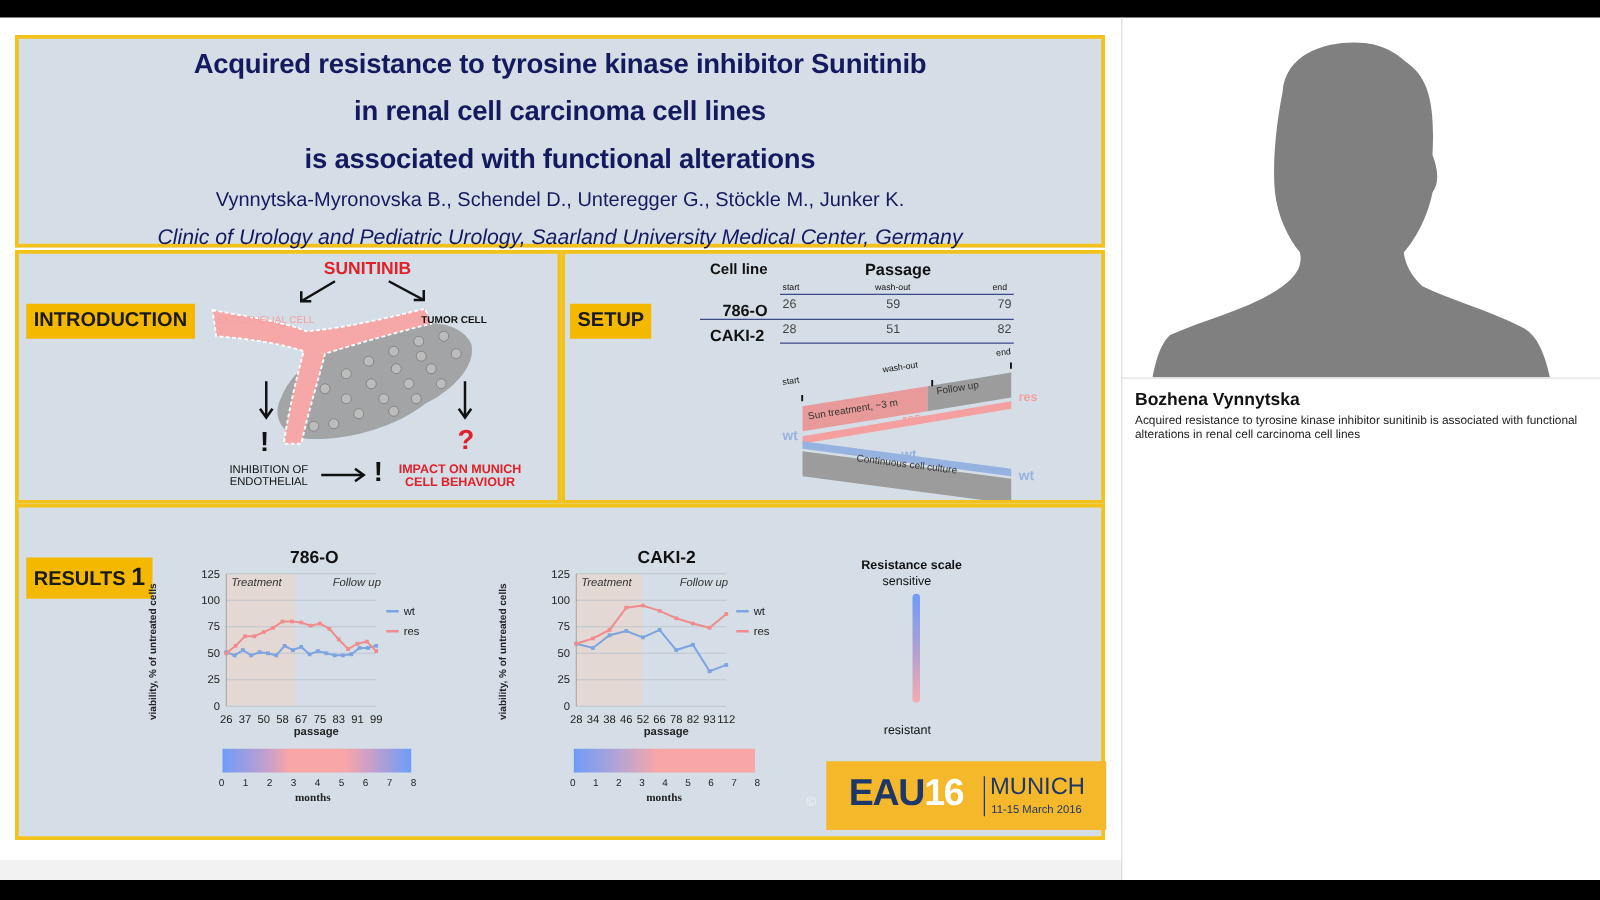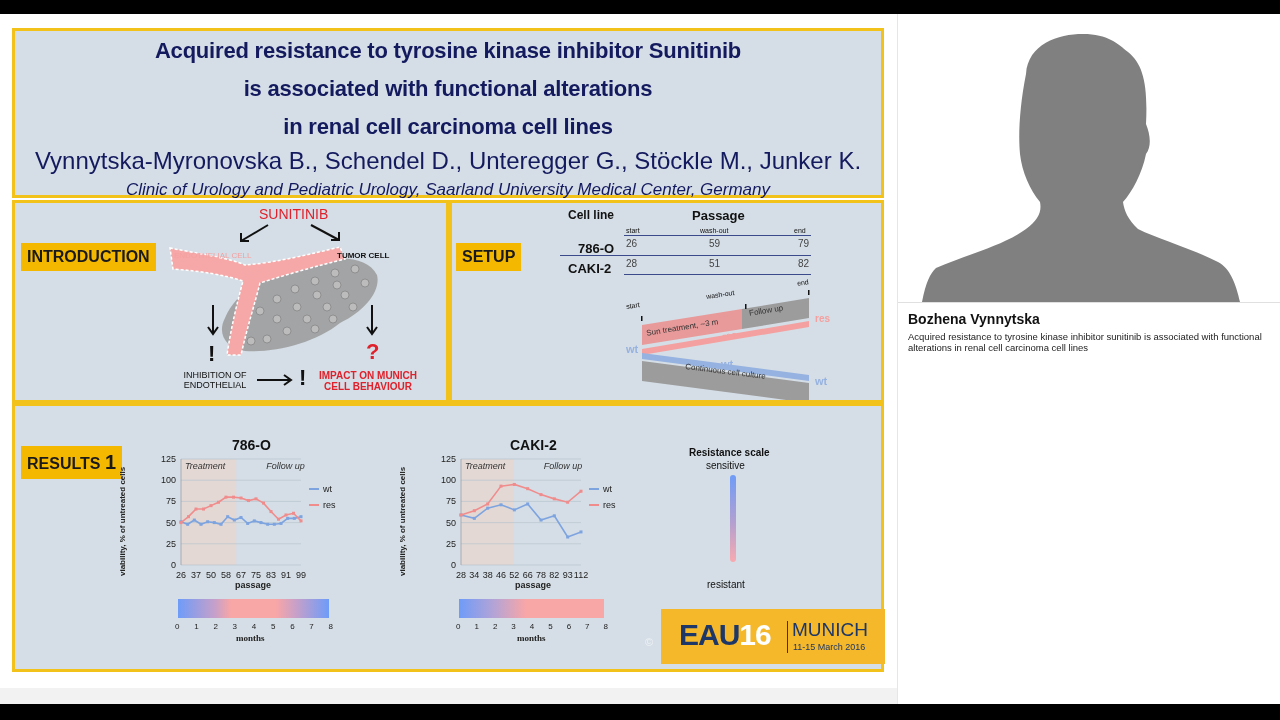--- a/index.html
+++ b/index.html
@@ -6,21 +6,21 @@
   html, body { width: 1280px; height: 720px; overflow: hidden; background: #000; font-family: "Liberation Sans", sans-serif; }
   .topbar { position: absolute; left: 0; top: 0; width: 1280px; height: 14px; background: #000; }
   .bottombar { position: absolute; left: 0; top: 704px; width: 1280px; height: 16px; background: #000; }
   .slide-area { position: absolute; left: 0; top: 14px; width: 897px; height: 674px; background: #fff; }
   .right-area { position: absolute; left: 897px; top: 14px; width: 383px; height: 690px; background: #fff; border-left: 1px solid #e6e6e6; }
   .below-slide { position: absolute; left: 0; top: 688px; width: 897px; height: 16px; background: #f2f2f2; }
 
   .panel { position: absolute; background: #d5dee6; border: 3px solid #f2c21a; }
   .title-panel { left: 12px; top: 14px; width: 872px; height: 170px; text-align: center; color: #141a5e; }
   .t1 { font-weight: bold; font-size: 22px; line-height: 36px; margin-top: 2px; letter-spacing: -0.2px; }
-  .authors { font-size: 24px; line-height: 30px; margin-top: 1px; }
+  .authors { font-size: 16px; line-height: 30px; margin-top: 1px; }
   .affil { font-size: 17px; font-style: italic; line-height: 28px; }
 
   .intro-panel { left: 12px; top: 186px; width: 437px; height: 203px; }
   .setup-panel { left: 449px; top: 186px; width: 435px; height: 203px; }
   .results-panel { left: 12px; top: 389px; width: 872px; height: 269px; }
 
   .tag { position: absolute; background: #f5b800; color: #1a1a1a; font-weight: bold; font-size: 16px; padding: 5px 6px; margin-top: 32px; }
   .tag .big { font-size: 20px; }
 
   .abs { position: absolute; }
@@ -55,29 +55,29 @@
 </style>
 </head>
 <body>
 
 <div class="topbar"></div>
 
 <div class="slide-area">
 
   <div class="panel title-panel">
     <div class="t1">Acquired resistance to tyrosine kinase inhibitor Sunitinib</div>
+    <div class="t1">in renal cell carcinoma cell lines</div>
     <div class="t1">is associated with functional alterations</div>
-    <div class="t1">in renal cell carcinoma cell lines</div>
     <div class="authors">Vynnytska-Myronovska B., Schendel D., Unteregger G., Stöckle M., Junker K.</div>
     <div class="affil">Clinic of Urology and Pediatric Urology, Saarland University Medical Center, Germany</div>
   </div>
 
   <div class="panel intro-panel">
     <div class="tag" style="left:6px;top:8px;">INTRODUCTION</div>
-    <div class="abs red" style="left:244px;top:3px;font-weight:normal;font-size:14px;">SUNITINIB</div>
+    <div class="abs red" style="left:244px;top:3px;font-weight:bold;font-size:14px;">SUNITINIB</div>
     <svg class="abs" style="left:0;top:0;" width="431" height="197">
 
       <g stroke="#111" stroke-width="2" fill="none">
         <line x1="253" y1="22" x2="226" y2="38"></line>
           <polyline points="226,30 226,38 234,38"></polyline>
         <line x1="296" y1="22" x2="324" y2="37"></line>
           <polyline points="316,37 324,37 324,29"></polyline>
         <line x1="198" y1="102" x2="198" y2="130"></line>
           <polyline points="193,124 198,131 203,124"></polyline>
         <line x1="357" y1="102" x2="357" y2="130"></line>

